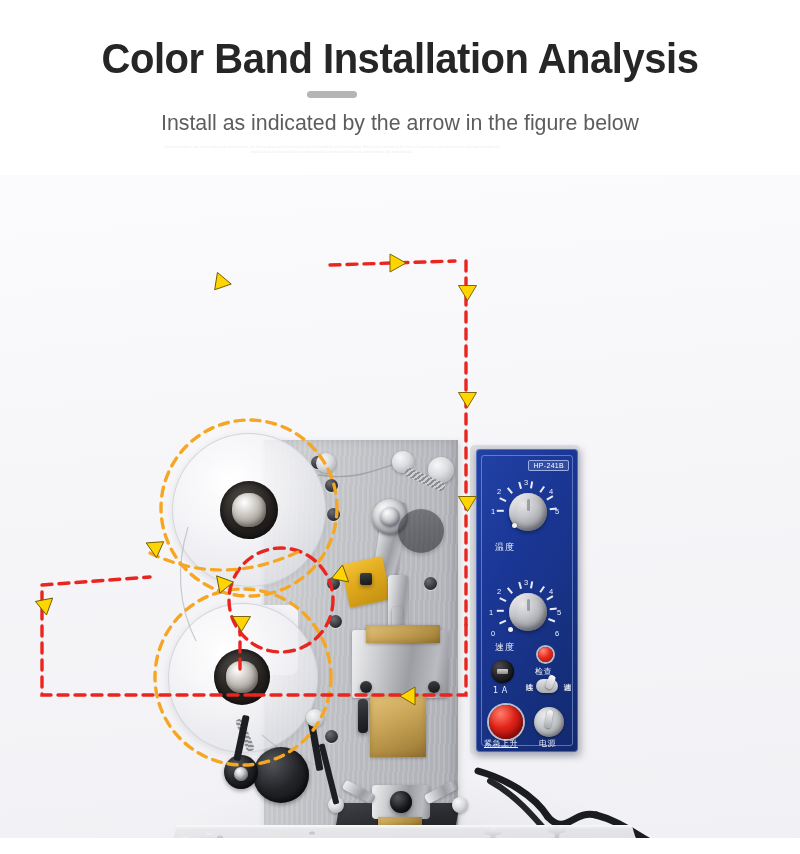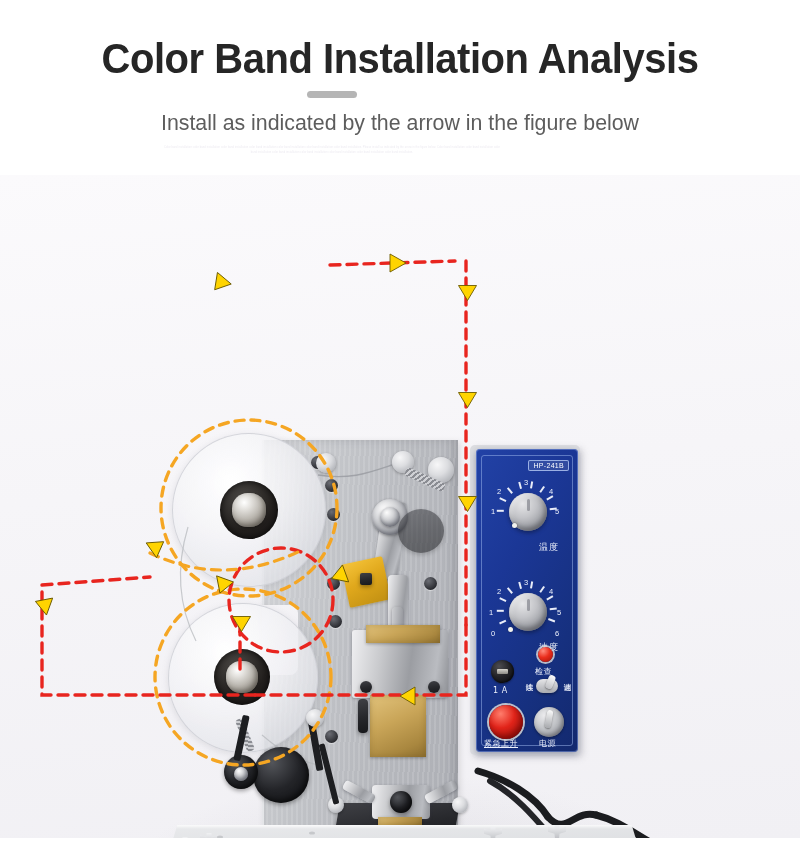--- a/index.html
+++ b/index.html
@@ -129,21 +129,21 @@
   .dial-pointer {
     position:absolute; width:5px; height:5px; border-radius:50%;
     background:#f2f2ee; box-shadow:0 0 2px rgba(0,0,0,0.4);
   }
   .tick {
     position:absolute; left:50%; top:50%; width:1.6px; height:7px;
     background:#e9edf8; transform-origin: 0.8px 30px; margin-left:-0.8px; margin-top:-30px;
   }
   .dnum { position:absolute; font-size:7.5px; color:#eef2fc; font-family:"Liberation Sans",sans-serif; }
   .dial-label {
-    position:absolute; width:64px; text-align:right; top:62px;
+    position:absolute; width:64px; text-align:left; top:62px;
     font-size:9px; color:#eef2fc; letter-spacing:1px;
     font-family:"DejaVu Sans", sans-serif;
   }
 
   .fuse {
     position:absolute; width:23px; height:23px; border-radius:50%;
     background: radial-gradient(circle at 35% 28%, #4c4c50 0%, #222226 48%, #0d0d10 100%);
     box-shadow: inset -1px -1px 3px rgba(0,0,0,0.7), 0 1px 2px rgba(0,0,0,0.4);
   }
   .fuse:after{

